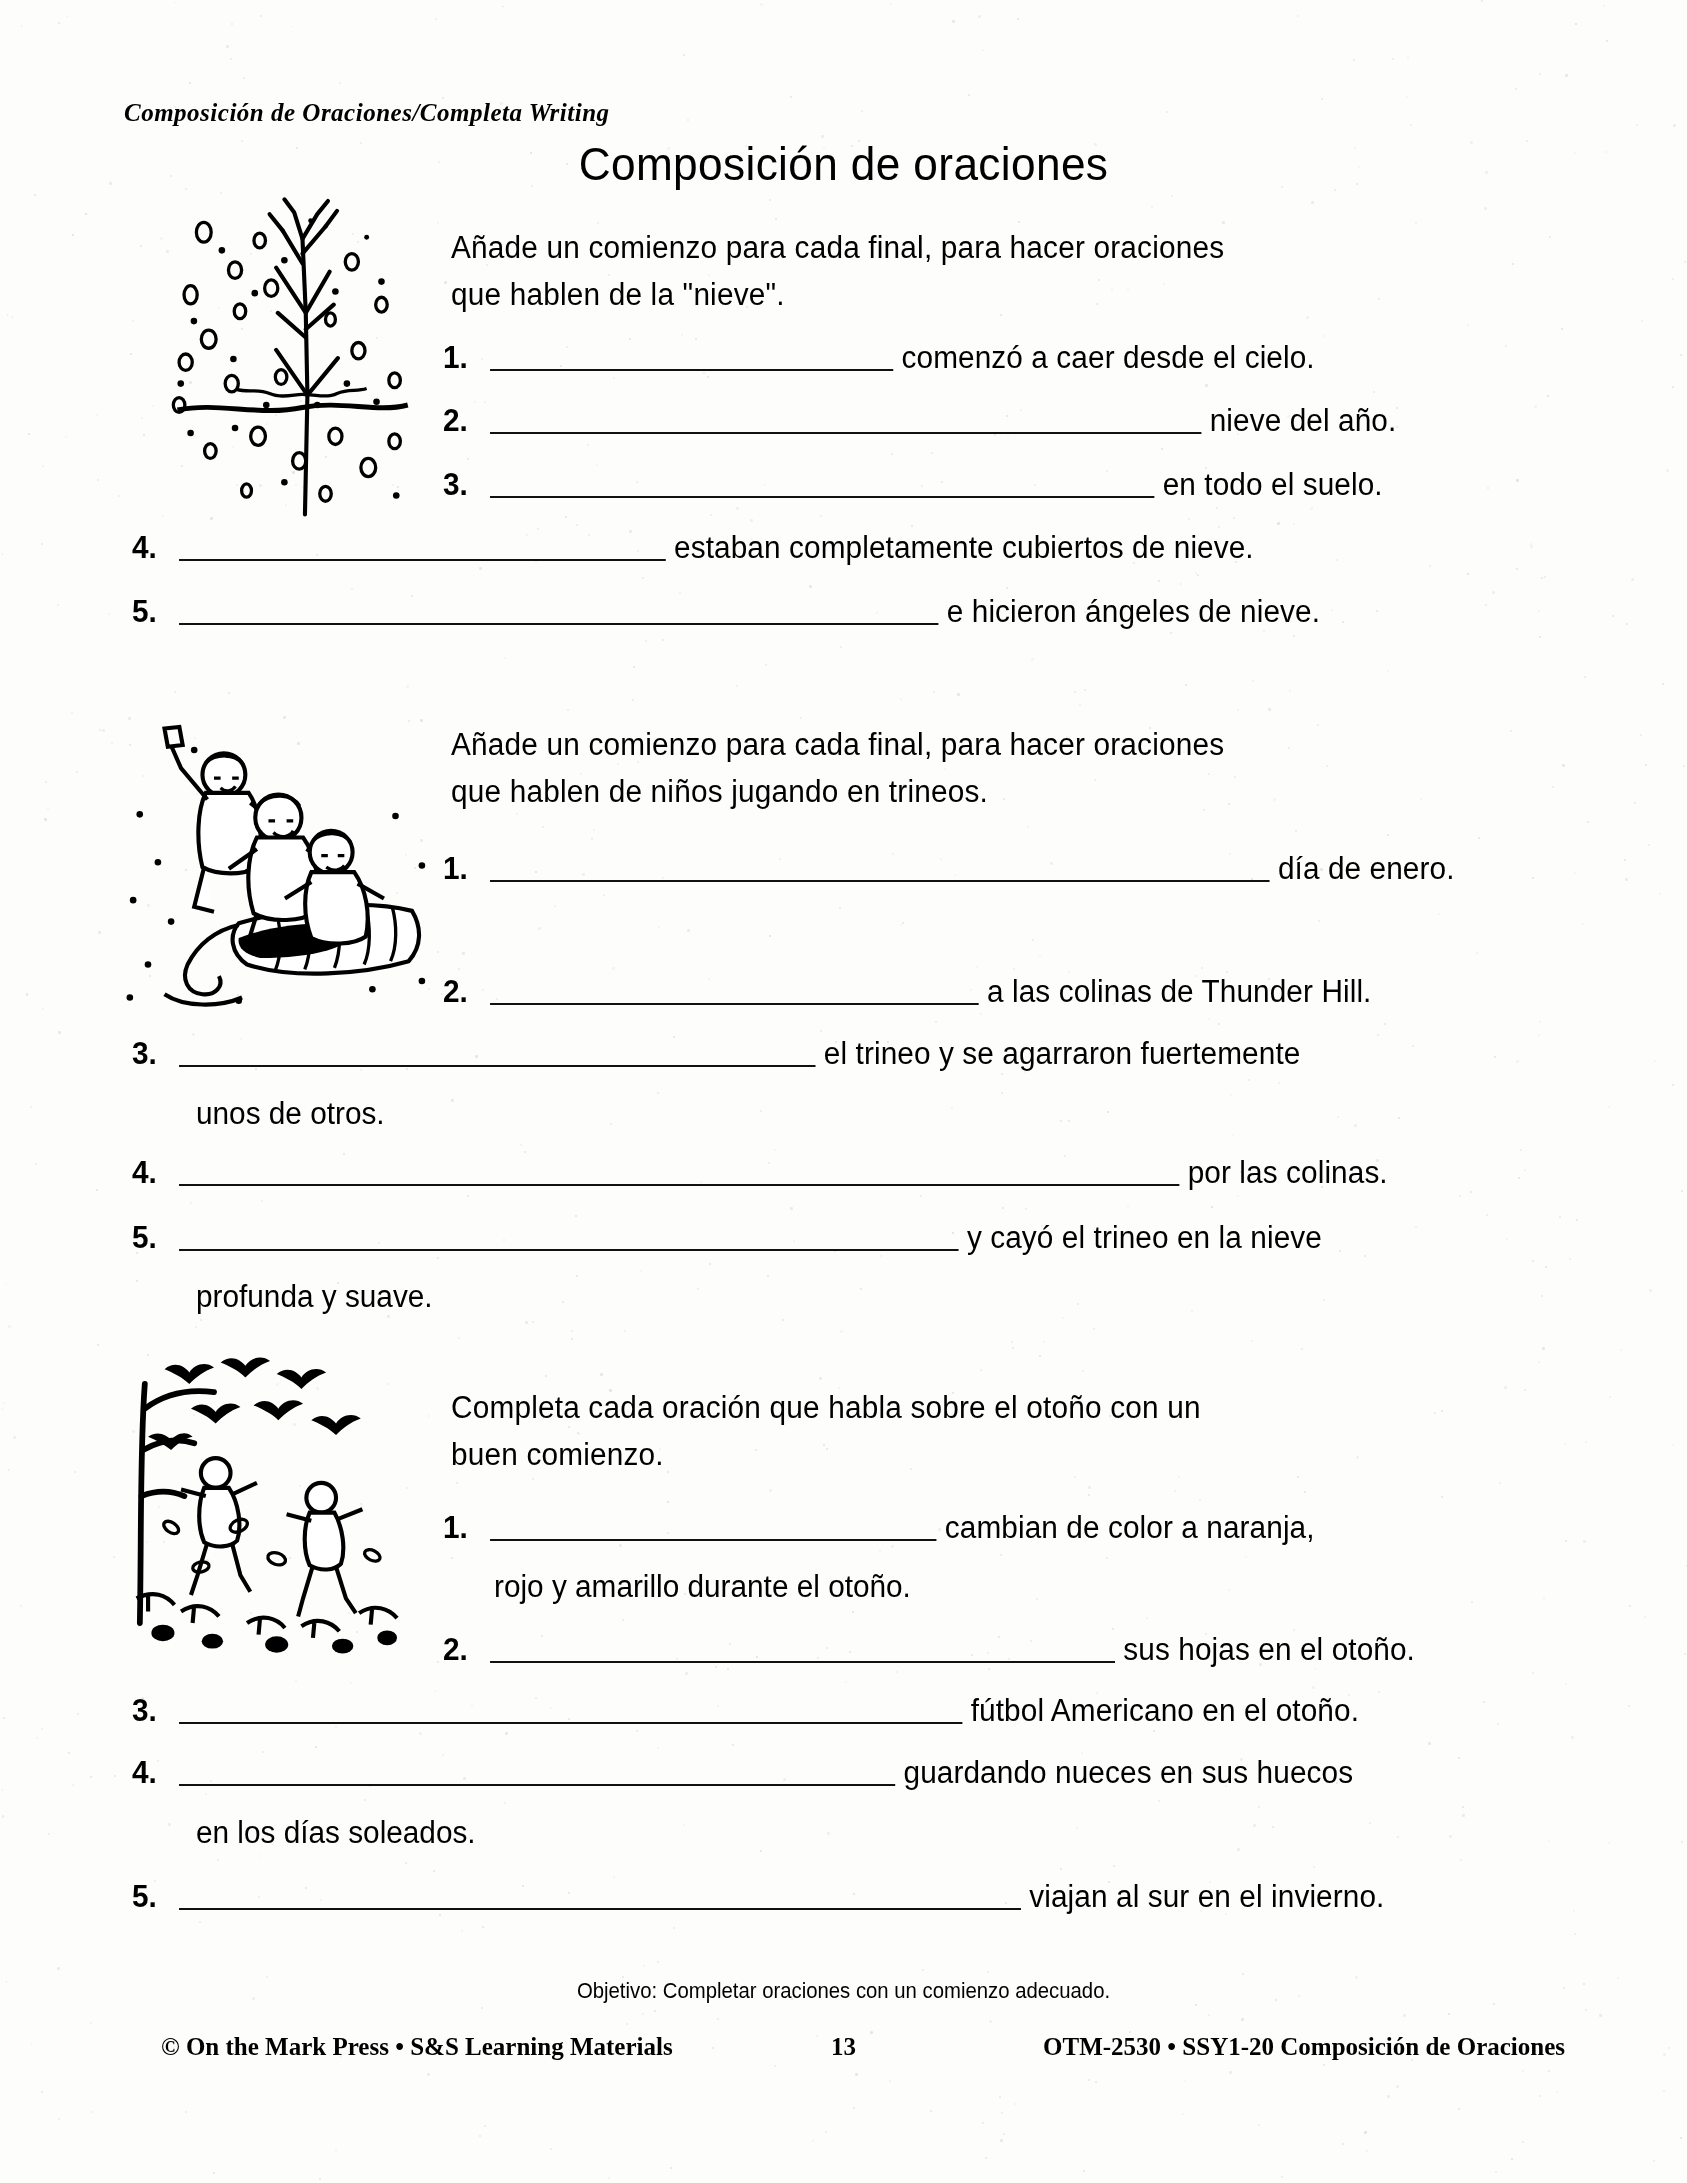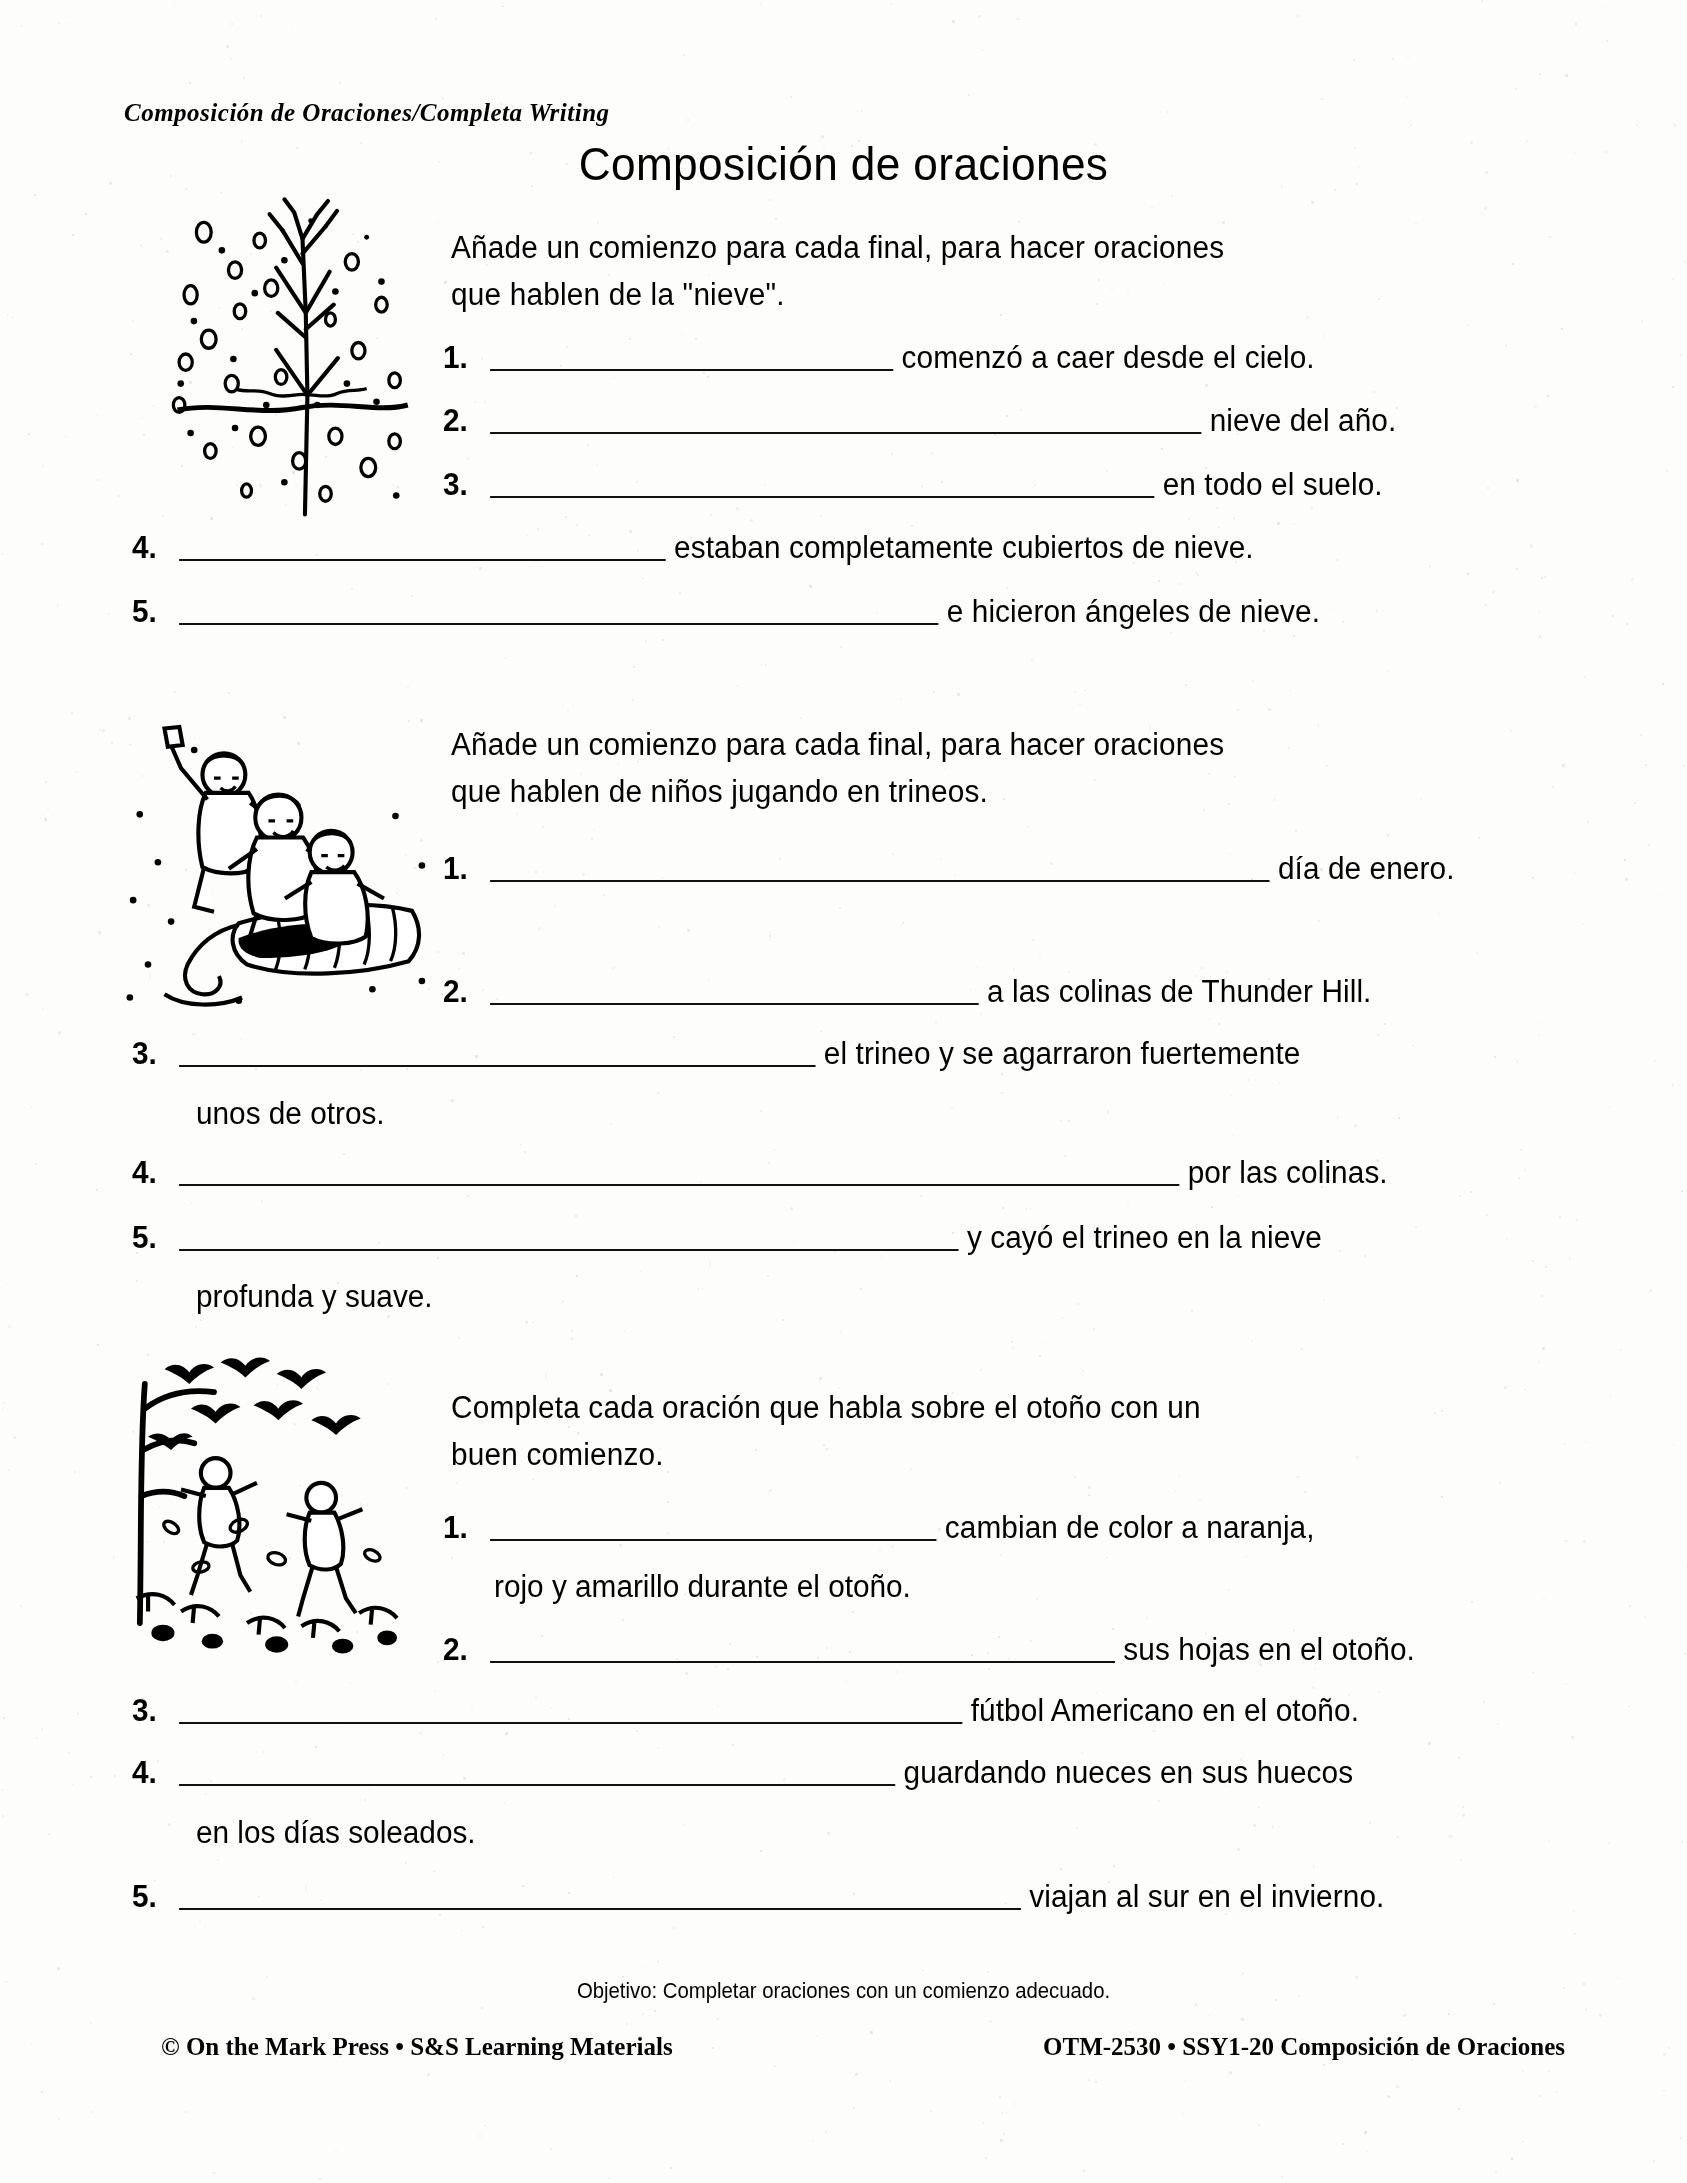--- a/index.html
+++ b/index.html
@@ -1341,16 +1341,17 @@
   <div class="cont" style="left:196px; top:1815px;">en los días soleados.</div>
 
   <div class="row" style="left:132px; top:1877px;">
     <span class="num">5.</span>
     <span class="blank" style="width:877px;"></span>
     <span class="tail">viajan al sur en el invierno.</span>
   </div>
 
   <div class="objetivo">Objetivo: Completar oraciones con un comienzo adecuado.</div>
   <div class="foot foot-left">© On the Mark Press • S&amp;S Learning Materials</div>
+  <div class="foot foot-page">13</div>
   <div class="foot foot-right">OTM-2530 • SSY1-20 Composición de Oraciones</div>
 
 </div>
 
 
 </body></html>

